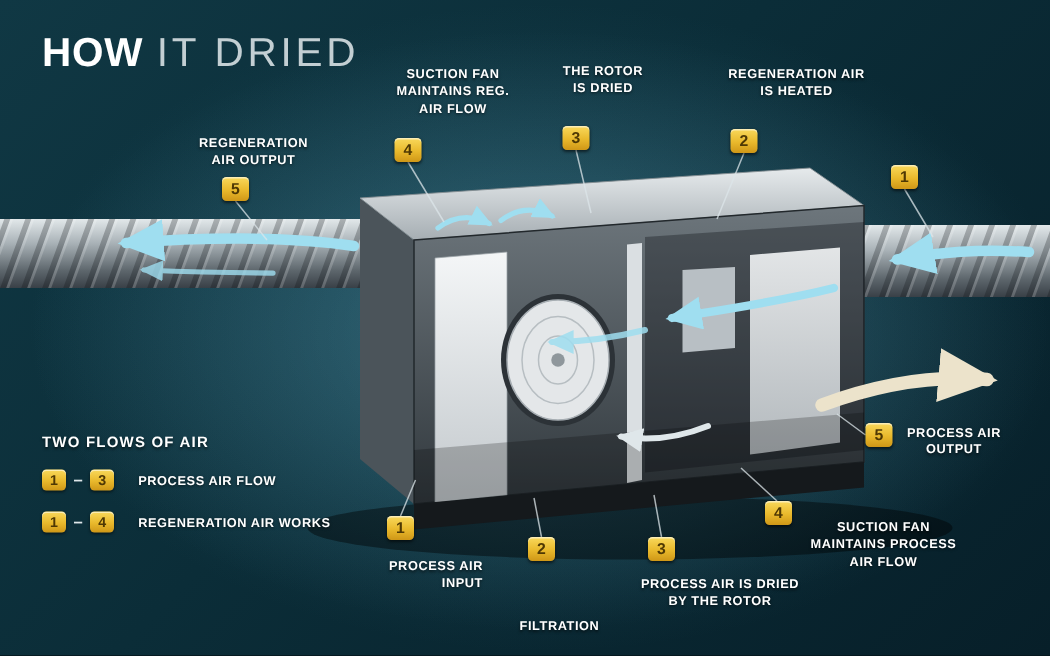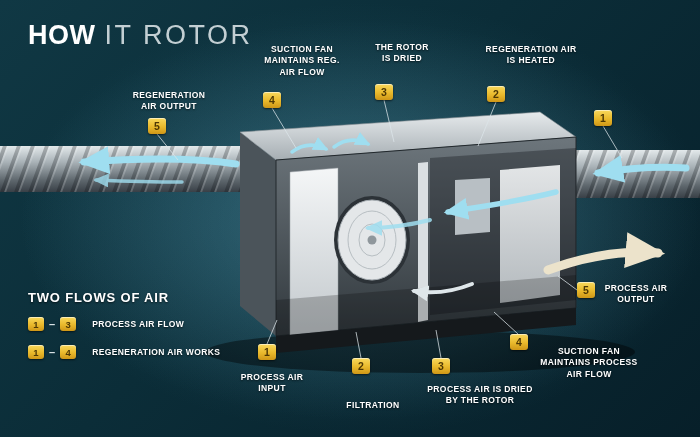--- a/index.html
+++ b/index.html
@@ -33,43 +33,43 @@
 
   
   .c0{ left:126px; top:90px;  width:86px; }
   .c1{ left:256px; top:44px;  width:92px; }
   .c2{ left:370px; top:42px;  width:64px; }
   .c3{ left:483px; top:44px;  width:96px; }
   .c4{ left:586px; top:66px;  width:84px; }
   .c5{ left:600px; top:283px; width:72px; }
   .c6{ left:536px; top:346px; width:106px; }
   .c7{ left:424px; top:384px; width:112px; }
-  .c8{ left:341px; top:400px; width:64px; }
-  .c9{ left:234px; top:372px; width:76px; }
+  .c8{ left:341px; top:412px; width:64px; }
+  .c9{ left:246px; top:372px; width:76px;text-align:right; }
 
   
   .b0{ left:148px; top:118px; } .b1{ left:263px; top:92px; }
   .b2{ left:375px; top:84px; }  .b3{ left:487px; top:86px; }
   .b4{ left:594px; top:110px; } .b5{ left:577px; top:282px; }
   .b6{ left:510px; top:334px; } .b7{ left:432px; top:358px; }
   .b8{ left:352px; top:358px; } .b9{ left:258px; top:344px; }
 
   .overlay{
     position:absolute; left:0; right:0; top:172px; text-align:center;
     font-size:44px; font-weight:bold; color:#1a6ce0; line-height:1.05;
     letter-spacing:1px;
     text-shadow:
       -2px -2px 0 #fff, 0 -2px 0 #fff, 2px -2px 0 #fff,
       -2px 0 0 #fff, 2px 0 0 #fff,
       -2px 2px 0 #fff, 0 2px 0 #fff, 2px 2px 0 #fff,
       0 5px 8px rgba(0,0,0,.35);
   }
 
   .legend{ position:absolute; left:28px; top:290px; }
-  .legend-title{ color:#fff; font-size:13px; font-weight:bold; letter-spacing:.8px; margin-bottom:12px;
+  .legend-title{ color:#fff; font-size:10px; font-weight:bold; letter-spacing:.8px; margin-bottom:12px;
     text-shadow:0 1px 2px rgba(0,0,0,.6);}
   .legend-row{ display:flex; align-items:center; margin-bottom:14px; }
   .legend-row .badge{ position:static; width:16px; height:14px; font-size:9.5px; }
   .legend-row .dash{ color:#dfe7ea; font-size:11px; font-weight:bold; margin:0 5px; }
   .legend-row .legend-label{ color:#fff; font-size:8.5px; font-weight:bold; letter-spacing:.4px; margin-left:16px;
     text-shadow:0 1px 2px rgba(0,0,0,.6);}
 </style>
 </head>
 <body>
 
@@ -173,21 +173,21 @@
       <line x1="603" y1="126" x2="622" y2="158"></line>
       <line x1="577" y1="290" x2="558" y2="276"></line>
       <line x1="518" y1="334" x2="494" y2="312"></line>
       <line x1="441" y1="358" x2="436" y2="330"></line>
       <line x1="361" y1="358" x2="356" y2="332"></line>
       <line x1="267" y1="344" x2="277" y2="320"></line>
     </g>
   </svg>
 
   <div class="title">
-    <span class="t1">HOW</span><span class="t2">IT ROTOR</span>
+    <span class="t1">HOW</span><span class="t2">IT DRIED</span>
   </div>
 
   <div class="callout-label c0 ta-c">REGENERATION AIR OUTPUT</div>
   <div class="callout-label c1 ta-l">SUCTION FAN MAINTAINS REG. AIR FLOW</div>
   <div class="callout-label c2 ta-l">THE ROTOR IS DRIED</div>
   <div class="callout-label c3 ta-l">REGENERATION AIR IS HEATED</div>
   <div class="callout-label c5 ta-l">PROCESS AIR OUTPUT</div>
   <div class="callout-label c6 ta-l">SUCTION FAN MAINTAINS PROCESS AIR FLOW</div>
   <div class="callout-label c7 ta-c">PROCESS AIR IS DRIED BY THE ROTOR</div>
   <div class="callout-label c8 ta-c">FILTRATION</div>

